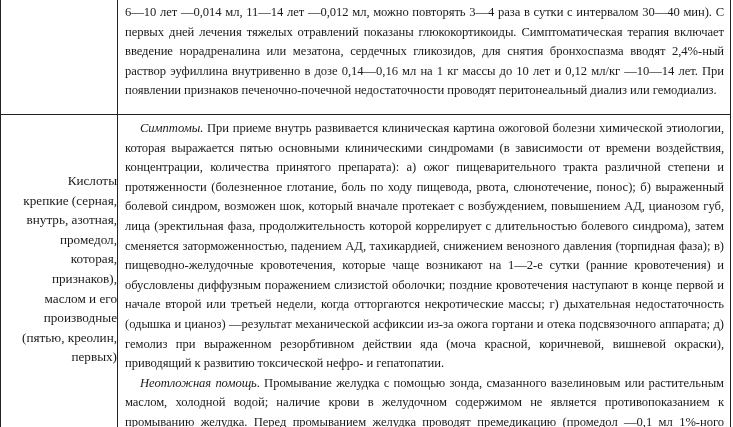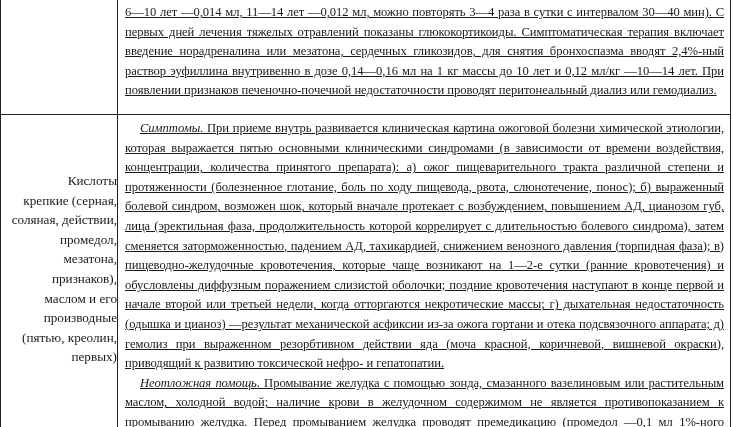--- a/index.html
+++ b/index.html
@@ -3,21 +3,21 @@
 <meta charset="utf-8">
 <style>
   html, body { margin:0; padding:0; background:#ffffff; }
   body { width:733px; height:427px; overflow:hidden; position:relative;
          font-family:"Liberation Serif","DejaVu Serif",serif; color:#1a1a1a; }
   .tbl { position:absolute; left:0; top:-2px; width:731px; border-collapse:collapse; }
   .tbl td { border:1.5px solid #222; vertical-align:top; padding:0; }
   .col-left { width:116px; }
   .row1 td { height:111px; }
   .row2 td { height:312px; }
-  .cell-right { padding:4px 6px 0 7px !important;text-decoration:underline; }
+  .cell-right { padding:4px 6px 0 7px !important; }
   .p { font-size:12.6px; line-height:19.6px; text-align:justify; margin:0; letter-spacing:-0.05px; }
   .p.indent { text-indent:15px; }
   .it { font-style:italic; }
   .left-text { font-size:13.2px; line-height:19.6px; text-align:right; padding-top:56px; margin:0; }
   .left-text span { display:block; }
 </style>
 </head>
 <body>
 
 <table class="tbl">
@@ -28,23 +28,23 @@
       <p class="p">
         <span>6—10 лет —0,014 мл, 11—14 лет —0,012 мл, можно повторять 3—4 раза в сутки с интервалом 30—40 мин). С первых дней лечения тяжелых отравлений показаны глюкокортикоиды. Симптоматическая терапия включает введение норадреналина или мезатона, сердечных гликозидов, для снятия бронхоспазма вводят 2,4%-ный раствор эуфиллина внутривенно в дозе 0,14—0,16 мл на 1 кг массы до 10 лет и 0,12 мл/кг —10—14 лет. При появлении признаков печеночно-почечной недостаточности проводят перитонеальный диализ или гемодиализ.</span>
       </p>
     </td>
   </tr>
   <tr class="row2">
     <td class="col-left">
       <p class="left-text">
         <span>Кислоты</span>
         <span>крепкие (серная,</span>
-        <span>соляная, действии,</span>
+        <span>внутрь, азотная,</span>
         <span>промедол,</span>
-        <span>мезатона,</span>
+        <span>которая,</span>
         <span>признаков),</span>
         <span>маслом и его</span>
         <span>производные</span>
         <span>(пятью, креолин,</span>
         <span>первых)</span>
       </p>
     </td>
     <td class="cell-right">
       <p class="p indent"><span class="it">Симптомы</span><span>. При приеме внутрь развивается клиническая картина ожоговой болезни химической этиологии, которая выражается пятью основными клиническими синдромами (в зависимости от времени воздействия, концентрации, количества принятого препарата): а) ожог пищеварительного тракта различной степени и протяженности (болезненное глотание, боль по ходу пищевода, рвота, слюнотечение, понос); б) выраженный болевой синдром, возможен шок, который вначале протекает с возбуждением, повышением АД, цианозом губ, лица (эректильная фаза, продолжительность которой коррелирует с длительностью болевого синдрома), затем сменяется заторможенностью, падением АД, тахикардией, снижением венозного давления (торпидная фаза); в) пищеводно-желудочные кровотечения, которые чаще возникают на 1—2-е сутки (ранние кровотечения) и обусловлены диффузным поражением слизистой оболочки; поздние кровотечения наступают в конце первой и начале второй или третьей недели, когда отторгаются некротические массы; г) дыхательная недостаточность (одышка и цианоз) —результат механической асфиксии из-за ожога гортани и отека подсвязочного аппарата; д) гемолиз при выраженном резорбтивном действии яда (моча красной, коричневой, вишневой окраски), приводящий к развитию токсической нефро- и гепатопатии.</span></p>
       <p class="p indent"><span class="it">Неотложная помощь</span><span>. Промывание желудка с помощью зонда, смазанного вазелиновым или растительным маслом, холодной водой; наличие крови в желудочном содержимом не является противопоказанием к промыванию желудка. Перед промыванием желудка проводят премедикацию (промедол —0,1 мл 1%-ного раствора на 1 год жизни, повторять через 4 ч по показаниям; атропин —</span></p>

